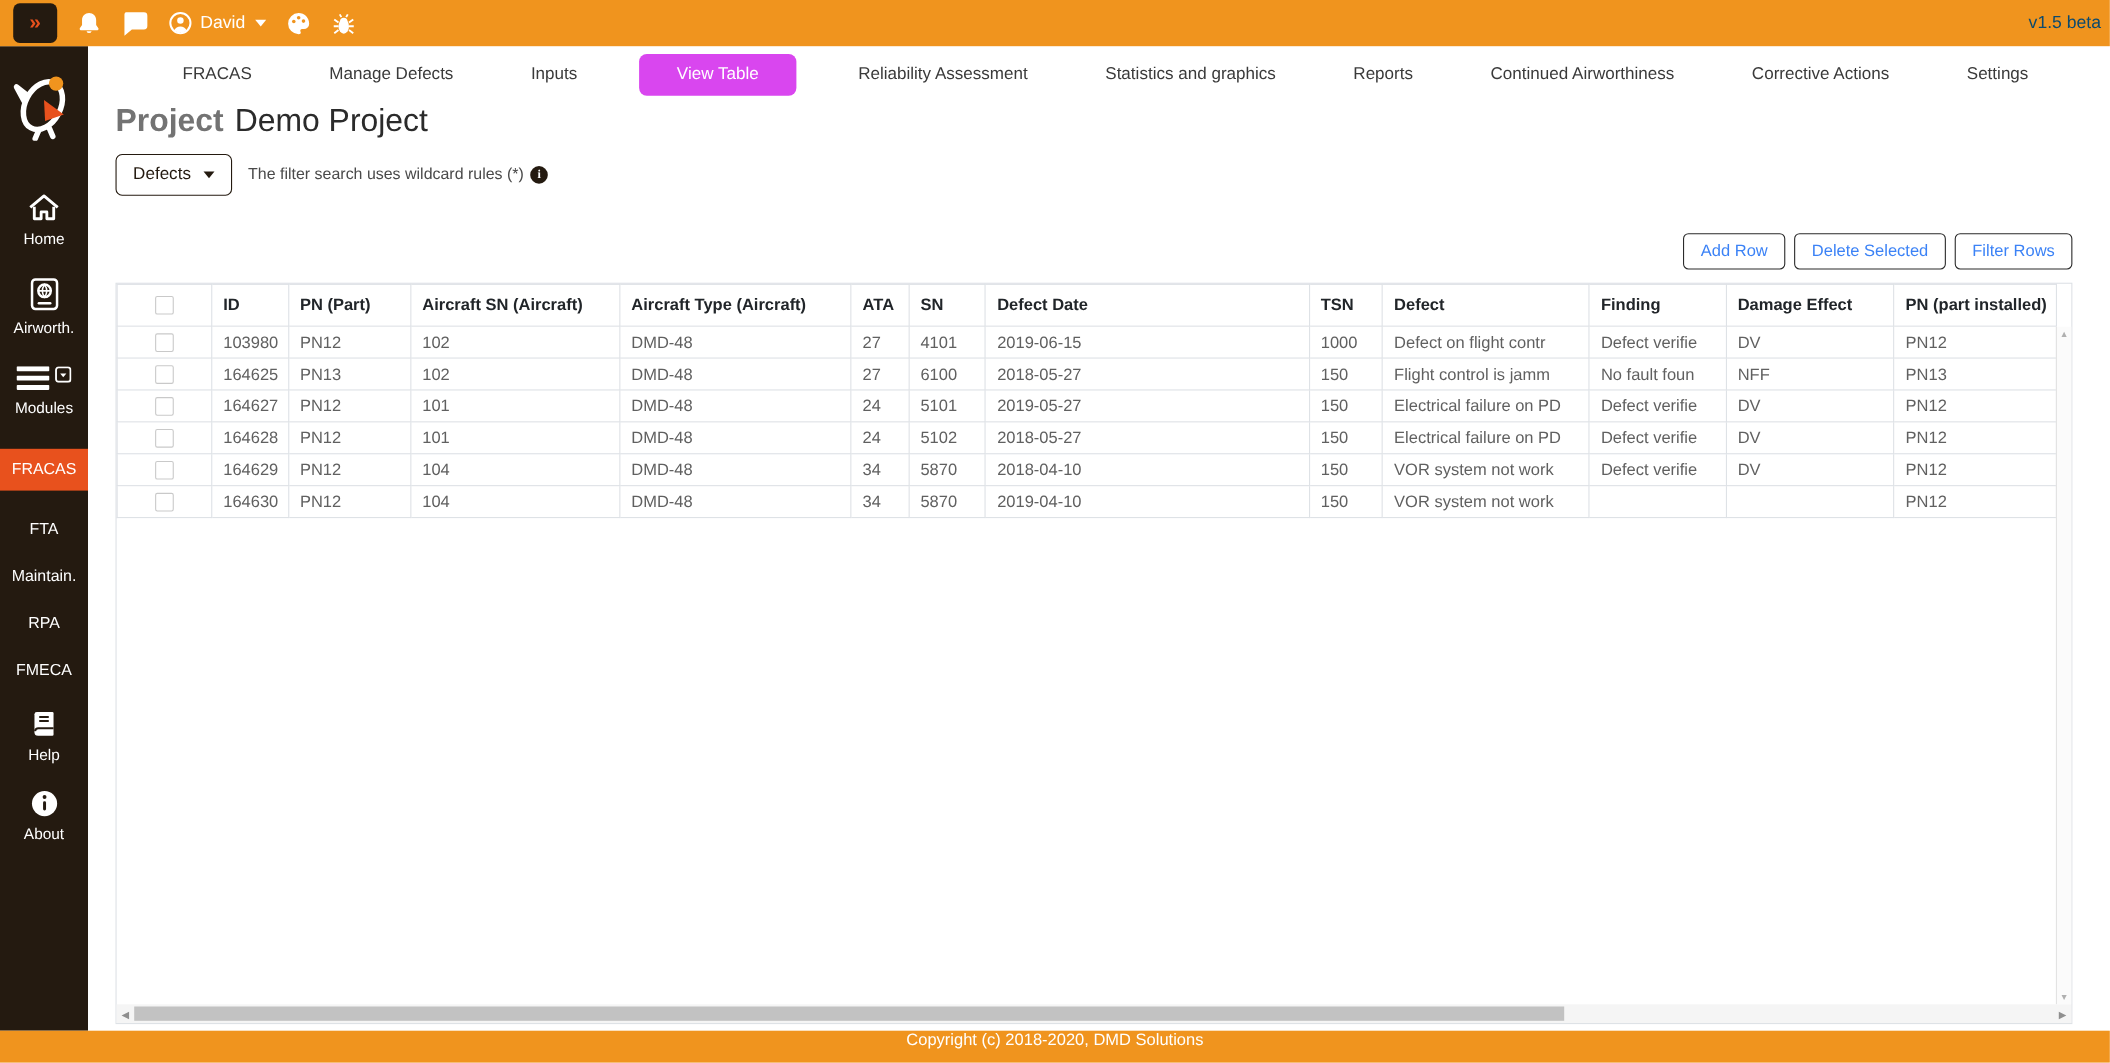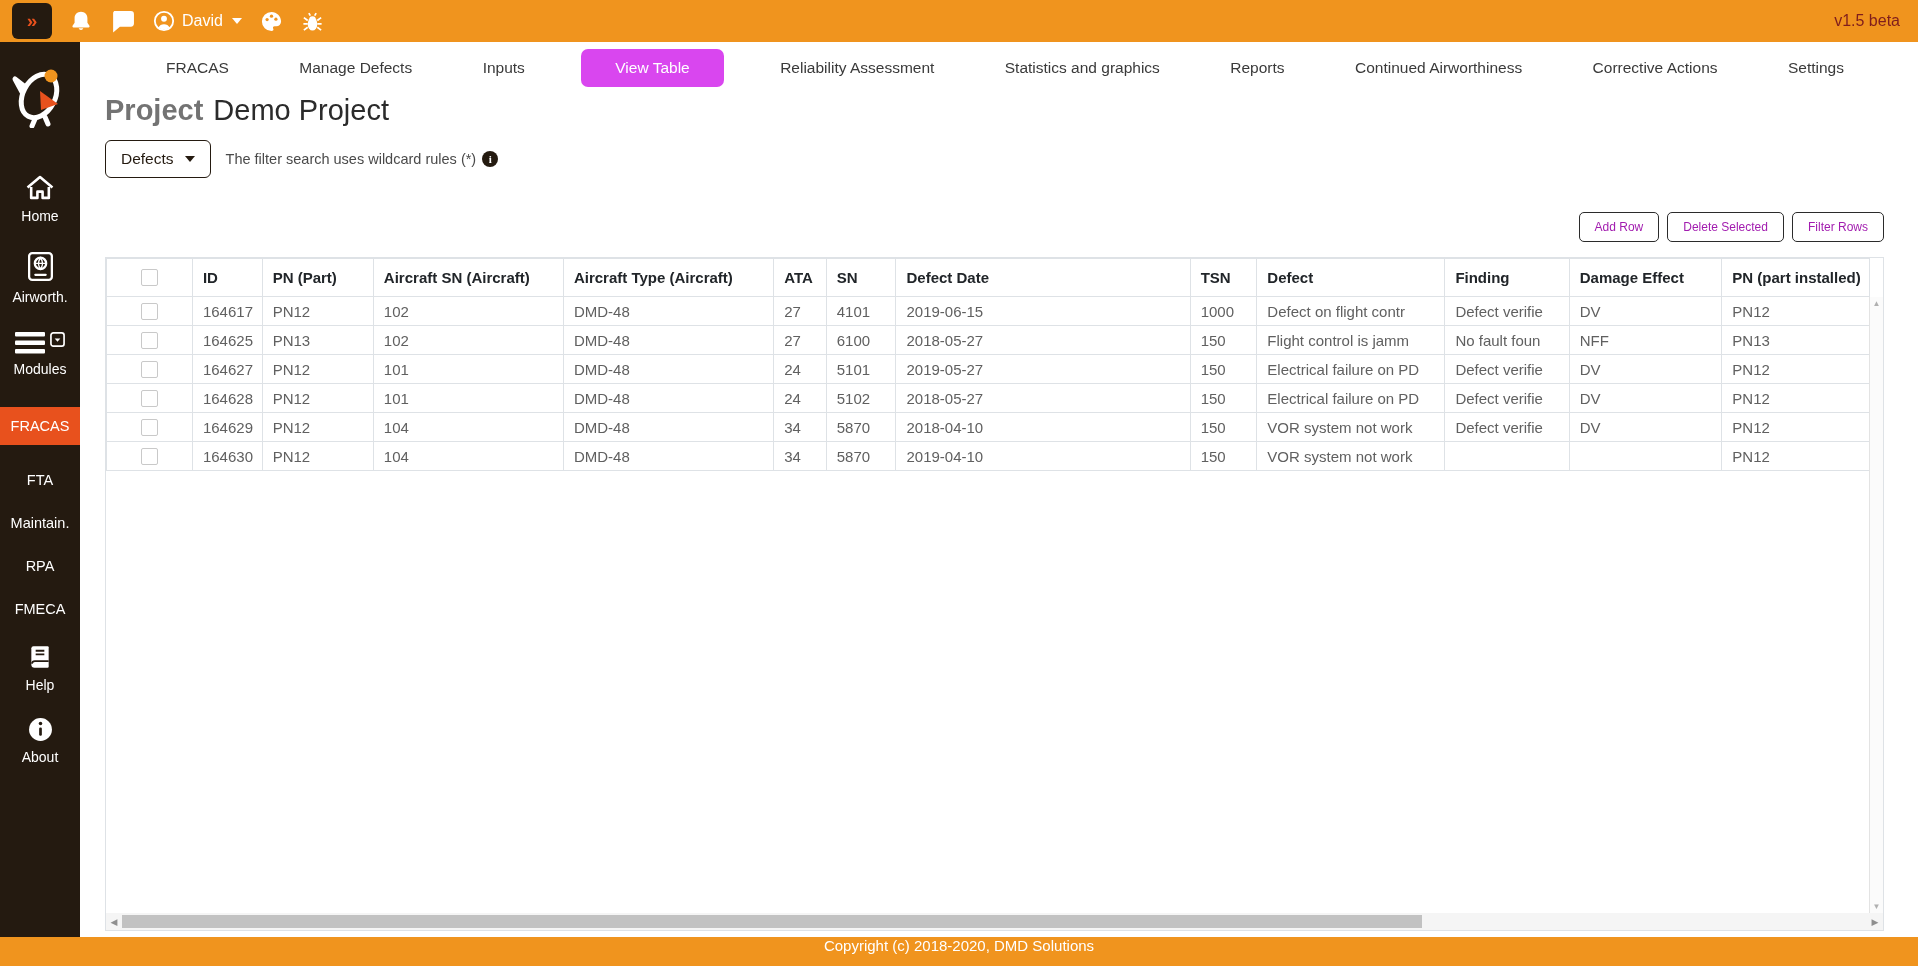--- a/index.html
+++ b/index.html
@@ -10,21 +10,21 @@
   .topbar { position:absolute; top:0; left:0; width:1918px; height:42px;
             background:#F0941E; display:flex; align-items:center; z-index:5; }
   .collapse-btn { width:40px; height:36px; background:#241A10; border-radius:6px;
                   margin-left:12px; color:#E8511D; font-weight:bold; font-size:19px;
                   display:flex; align-items:center; justify-content:center; cursor:pointer; }
   .tb-icon { margin-left:18px; display:flex; align-items:center; cursor:pointer; }
   .user-chip { display:flex; align-items:center; gap:7px; margin-left:18px; color:#fff;
                font-size:16px; cursor:pointer; }
   .caret-down { width:0; height:0; border-left:5px solid transparent;
                 border-right:5px solid transparent; border-top:6px solid #fff; margin-left:2px;}
-  .version { margin-left:auto; margin-right:18px; color:#7f1d1d; font-size:16px; }
+  .version { margin-left:auto; margin-right:8px; color:#0c4a6e; font-size:16px; }
 
   
   .sidebar { position:absolute; top:42px; left:0; width:80px; height:895px;
              background:#241A10; color:#fff; display:flex; flex-direction:column;
              align-items:center; }
   .logo { margin-top:22px; }
   .side-item { display:flex; flex-direction:column; align-items:center; gap:7px;
                width:100%; cursor:pointer; }
   .side-label { font-size:14px; color:#fff; }
   .mt40{margin-top:42px;} .mt26{margin-top:27px;} .mt22{margin-top:24px;}
@@ -48,22 +48,22 @@
                  padding:9px 15px; font-size:15.5px; color:#241A10; display:flex;
                  align-items:center; gap:11px; cursor:pointer; }
   .caret-dark { width:0; height:0; border-left:5px solid transparent;
                 border-right:5px solid transparent; border-top:6px solid #241A10; }
   .hint { margin-left:15px; color:#4a4a4a; font-size:14.5px; display:flex; align-items:center; gap:6px;}
   .info-dot { width:16px; height:16px; background:#241A10; color:#fff; border-radius:50%;
               font-size:11px; font-weight:bold; display:inline-flex; align-items:center;
               justify-content:center; font-family:"Liberation Serif", serif; }
 
   .actions { position:absolute; right:34px; top:170px; display:flex; gap:8px; }
-  .btn { border:1px solid #2b2b2b; border-radius:5px; background:#fff; color:#a21caf;
-         font-size:12px; padding:7px 15px; cursor:pointer;
+  .btn { border:1px solid #2b2b2b; border-radius:5px; background:#fff; color:#3b82f6;
+         font-size:15px; padding:7px 15px; cursor:pointer;
          font-family:"Liberation Sans", sans-serif; }
 
   
   .table-shell { position:absolute; left:25px; top:215px; width:1779px; height:674px;
                  border:1px solid #dee2e6; }
   table { border-collapse:collapse; table-layout:fixed; width:1764px; }
   th { border:1px solid #dee2e6; height:38px; font-size:15px; font-weight:bold;
        color:#212529; text-align:left; padding-left:10px; background:#fff; white-space:nowrap; overflow:hidden;}
   td { border:1px solid #dee2e6; height:29px; font-size:15px; color:#606060;
        padding:0 3px 0 10px; white-space:nowrap; overflow:hidden; background:#fff; }
@@ -277,21 +277,21 @@
           <th>Finding</th>
           <th>Damage Effect</th>
           <th>PN (part installed)</th>
         </tr>
       </thead>
       <tbody>
         <tr>
           <td class="sel">
               <div class="cbx"></div>
             </td>
-          <td>164617</td>
+          <td>103980</td>
             <td>PN12</td>
             <td>102</td>
             <td>DMD-48</td>
             <td>27</td>
             <td>4101</td>
             <td>2019-06-15</td>
             <td>1000</td>
             <td>Defect on flight contr</td>
             <td>Defect verifie</td>
             <td>DV</td>

